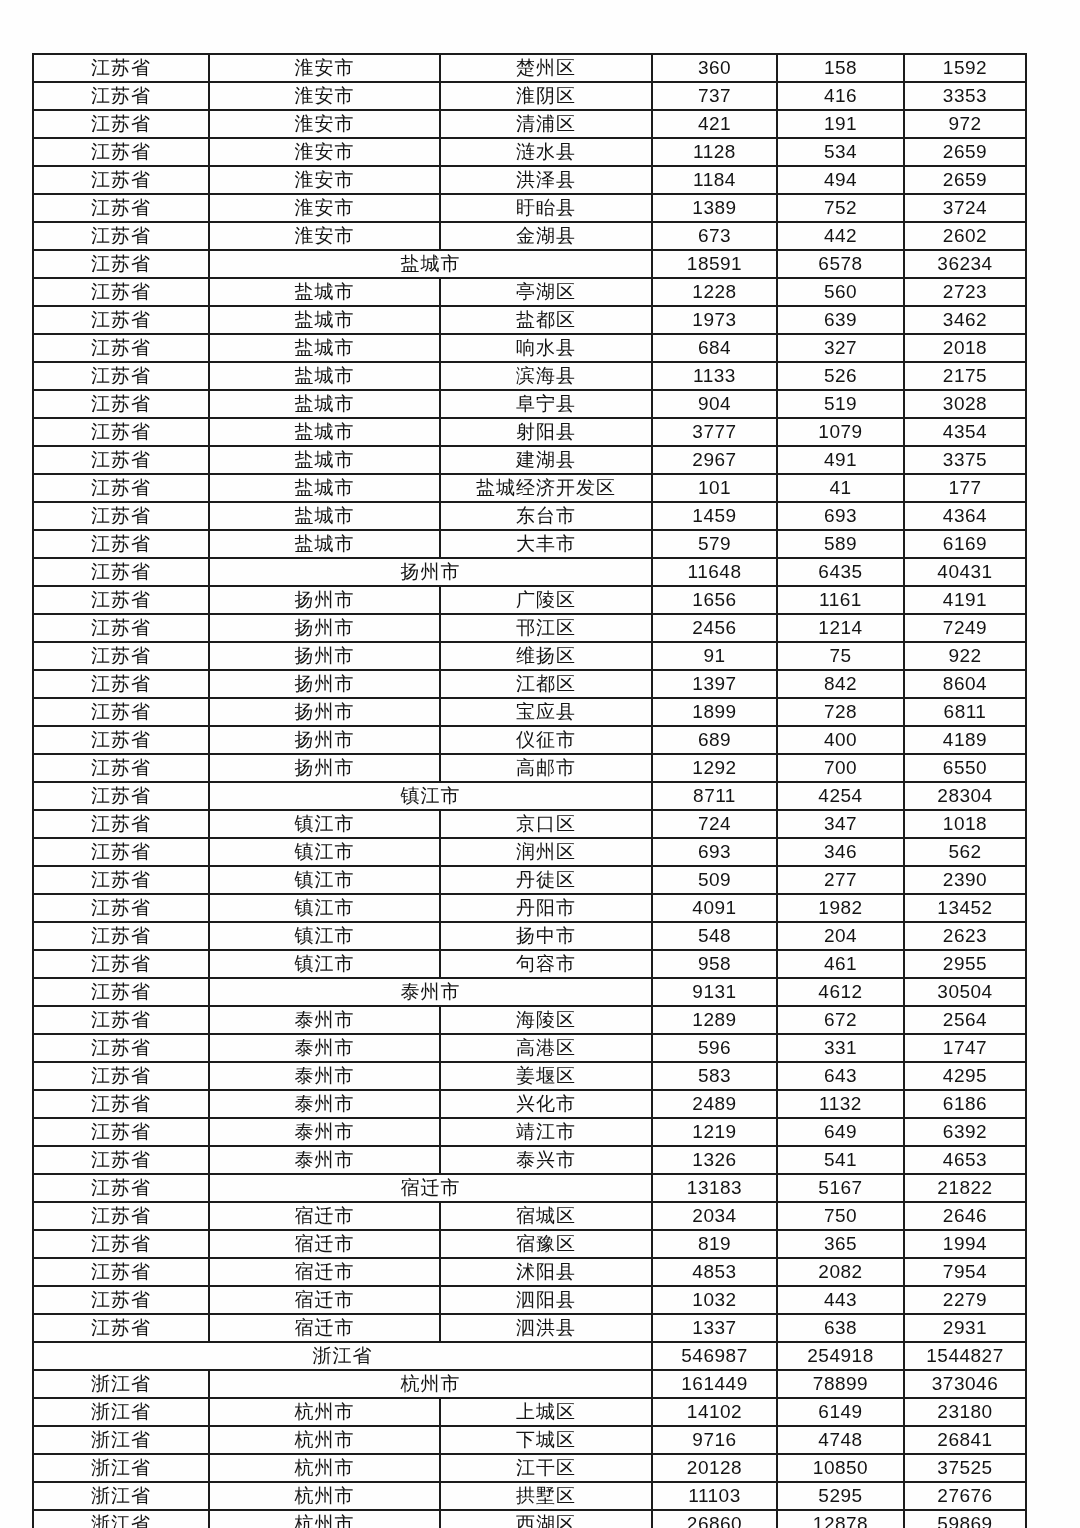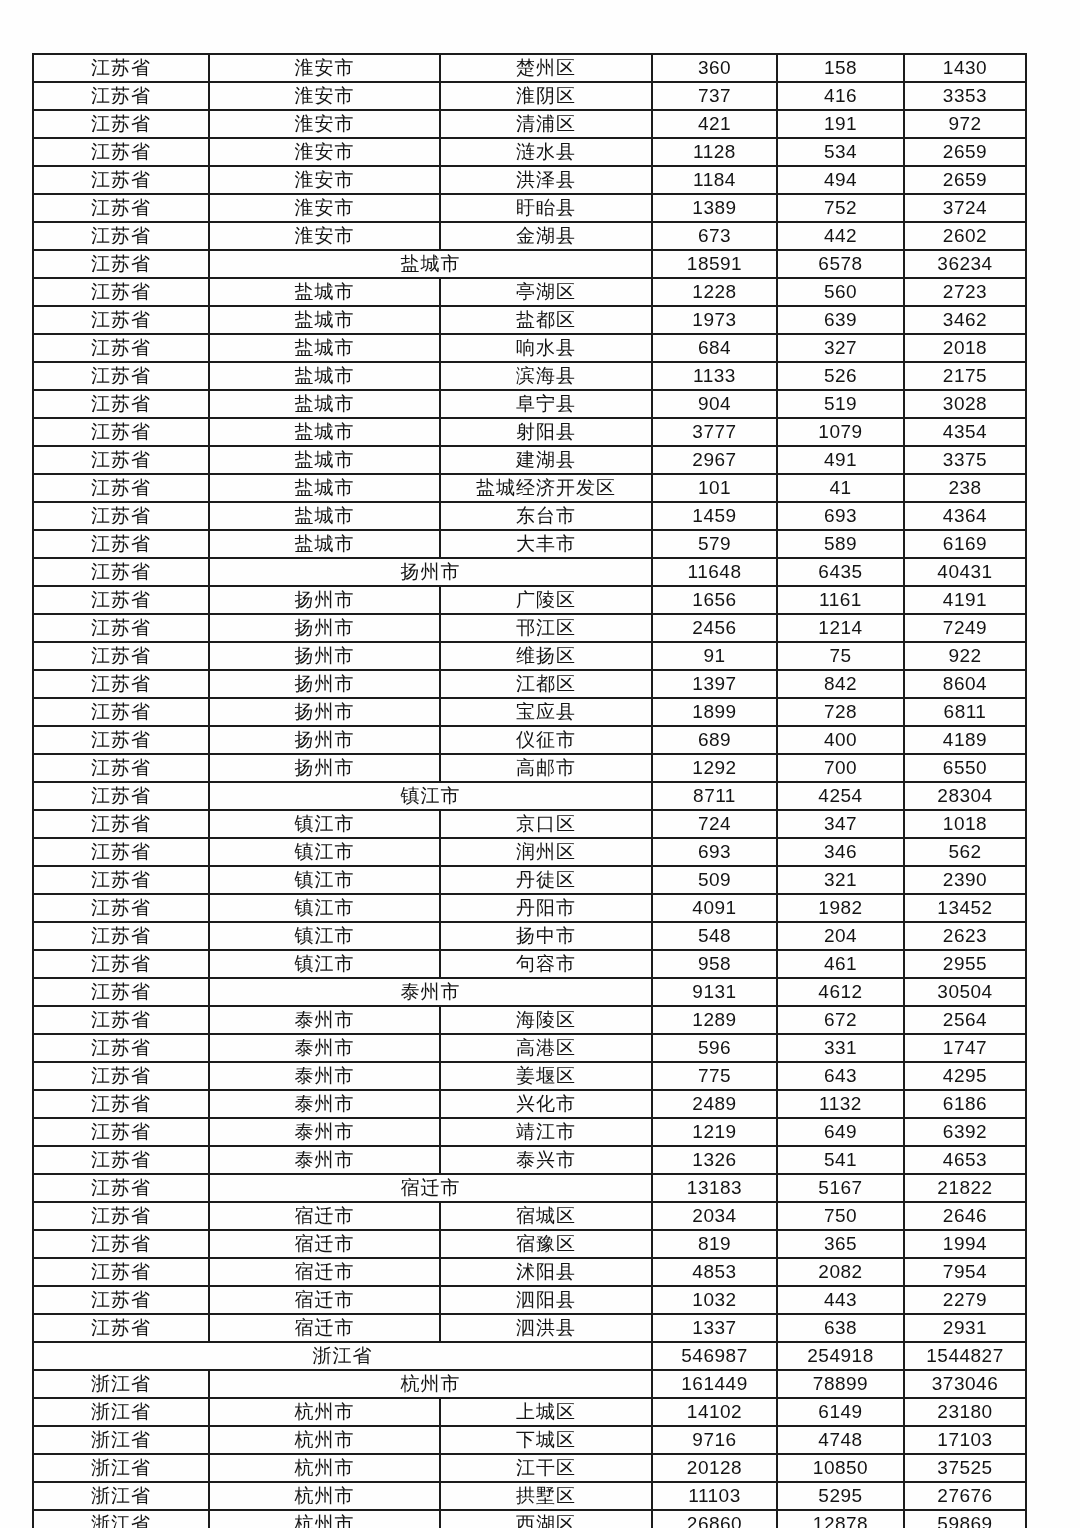--- a/index.html
+++ b/index.html
@@ -56,21 +56,21 @@
       <col style="width:127px">
       <col style="width:122px">
     </colgroup>
     <tbody id="table-body">
         <tr>
           <td colspan="1" class="txt">江苏省</td>
           <td colspan="1" class="txt">淮安市</td>
           <td colspan="1" class="txt">楚州区</td>
           <td colspan="1" class="num">360</td>
           <td colspan="1" class="num">158</td>
-          <td colspan="1" class="num">1430</td>
+          <td colspan="1" class="num">1592</td>
         </tr>
         <tr>
           <td colspan="1" class="txt">江苏省</td>
           <td colspan="1" class="txt">淮安市</td>
           <td colspan="1" class="txt">淮阴区</td>
           <td colspan="1" class="num">737</td>
           <td colspan="1" class="num">416</td>
           <td colspan="1" class="num">3353</td>
         </tr>
         <tr>
@@ -175,21 +175,21 @@
           <td colspan="1" class="num">2967</td>
           <td colspan="1" class="num">491</td>
           <td colspan="1" class="num">3375</td>
         </tr>
         <tr>
           <td colspan="1" class="txt">江苏省</td>
           <td colspan="1" class="txt">盐城市</td>
           <td colspan="1" class="txt">盐城经济开发区</td>
           <td colspan="1" class="num">101</td>
           <td colspan="1" class="num">41</td>
-          <td colspan="1" class="num">238</td>
+          <td colspan="1" class="num">177</td>
         </tr>
         <tr>
           <td colspan="1" class="txt">江苏省</td>
           <td colspan="1" class="txt">盐城市</td>
           <td colspan="1" class="txt">东台市</td>
           <td colspan="1" class="num">1459</td>
           <td colspan="1" class="num">693</td>
           <td colspan="1" class="num">4364</td>
         </tr>
         <tr>
@@ -284,21 +284,21 @@
           <td colspan="1" class="txt">润州区</td>
           <td colspan="1" class="num">693</td>
           <td colspan="1" class="num">346</td>
           <td colspan="1" class="num">562</td>
         </tr>
         <tr>
           <td colspan="1" class="txt">江苏省</td>
           <td colspan="1" class="txt">镇江市</td>
           <td colspan="1" class="txt">丹徒区</td>
           <td colspan="1" class="num">509</td>
-          <td colspan="1" class="num">321</td>
+          <td colspan="1" class="num">277</td>
           <td colspan="1" class="num">2390</td>
         </tr>
         <tr>
           <td colspan="1" class="txt">江苏省</td>
           <td colspan="1" class="txt">镇江市</td>
           <td colspan="1" class="txt">丹阳市</td>
           <td colspan="1" class="num">4091</td>
           <td colspan="1" class="num">1982</td>
           <td colspan="1" class="num">13452</td>
         </tr>
@@ -338,21 +338,21 @@
           <td colspan="1" class="txt">泰州市</td>
           <td colspan="1" class="txt">高港区</td>
           <td colspan="1" class="num">596</td>
           <td colspan="1" class="num">331</td>
           <td colspan="1" class="num">1747</td>
         </tr>
         <tr>
           <td colspan="1" class="txt">江苏省</td>
           <td colspan="1" class="txt">泰州市</td>
           <td colspan="1" class="txt">姜堰区</td>
-          <td colspan="1" class="num">775</td>
+          <td colspan="1" class="num">583</td>
           <td colspan="1" class="num">643</td>
           <td colspan="1" class="num">4295</td>
         </tr>
         <tr>
           <td colspan="1" class="txt">江苏省</td>
           <td colspan="1" class="txt">泰州市</td>
           <td colspan="1" class="txt">兴化市</td>
           <td colspan="1" class="num">2489</td>
           <td colspan="1" class="num">1132</td>
           <td colspan="1" class="num">6186</td>
@@ -440,21 +440,21 @@
           <td colspan="1" class="num">14102</td>
           <td colspan="1" class="num">6149</td>
           <td colspan="1" class="num">23180</td>
         </tr>
         <tr>
           <td colspan="1" class="txt">浙江省</td>
           <td colspan="1" class="txt">杭州市</td>
           <td colspan="1" class="txt">下城区</td>
           <td colspan="1" class="num">9716</td>
           <td colspan="1" class="num">4748</td>
-          <td colspan="1" class="num">17103</td>
+          <td colspan="1" class="num">26841</td>
         </tr>
         <tr>
           <td colspan="1" class="txt">浙江省</td>
           <td colspan="1" class="txt">杭州市</td>
           <td colspan="1" class="txt">江干区</td>
           <td colspan="1" class="num">20128</td>
           <td colspan="1" class="num">10850</td>
           <td colspan="1" class="num">37525</td>
         </tr>
         <tr>

